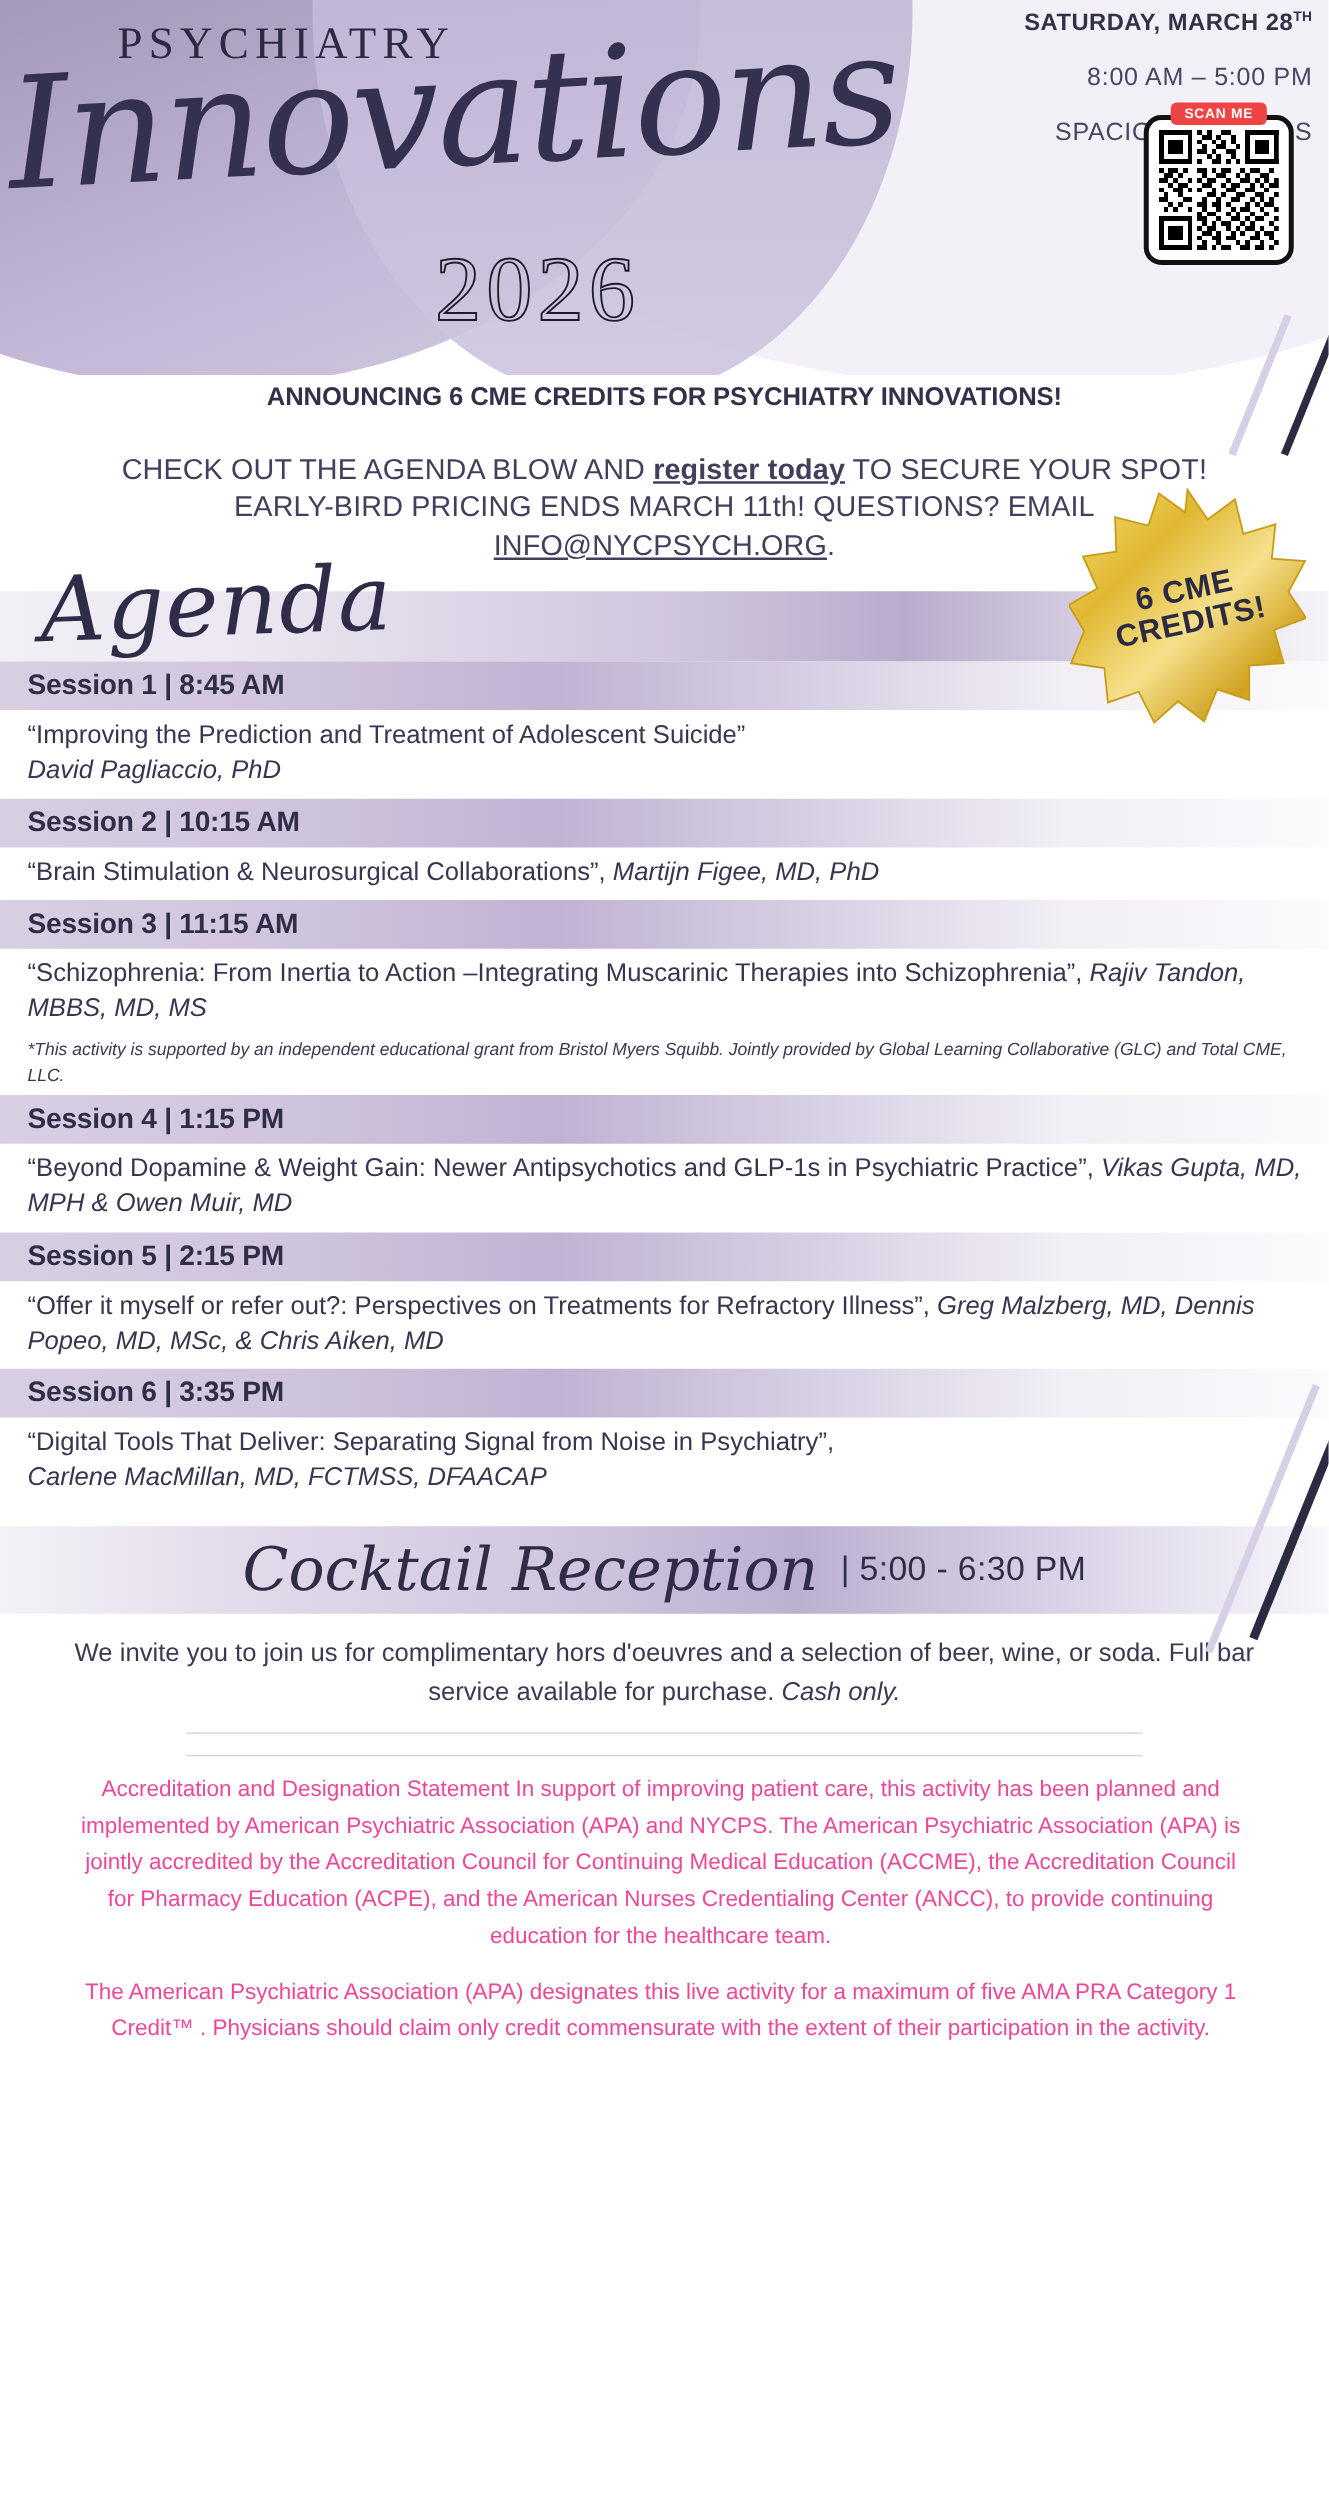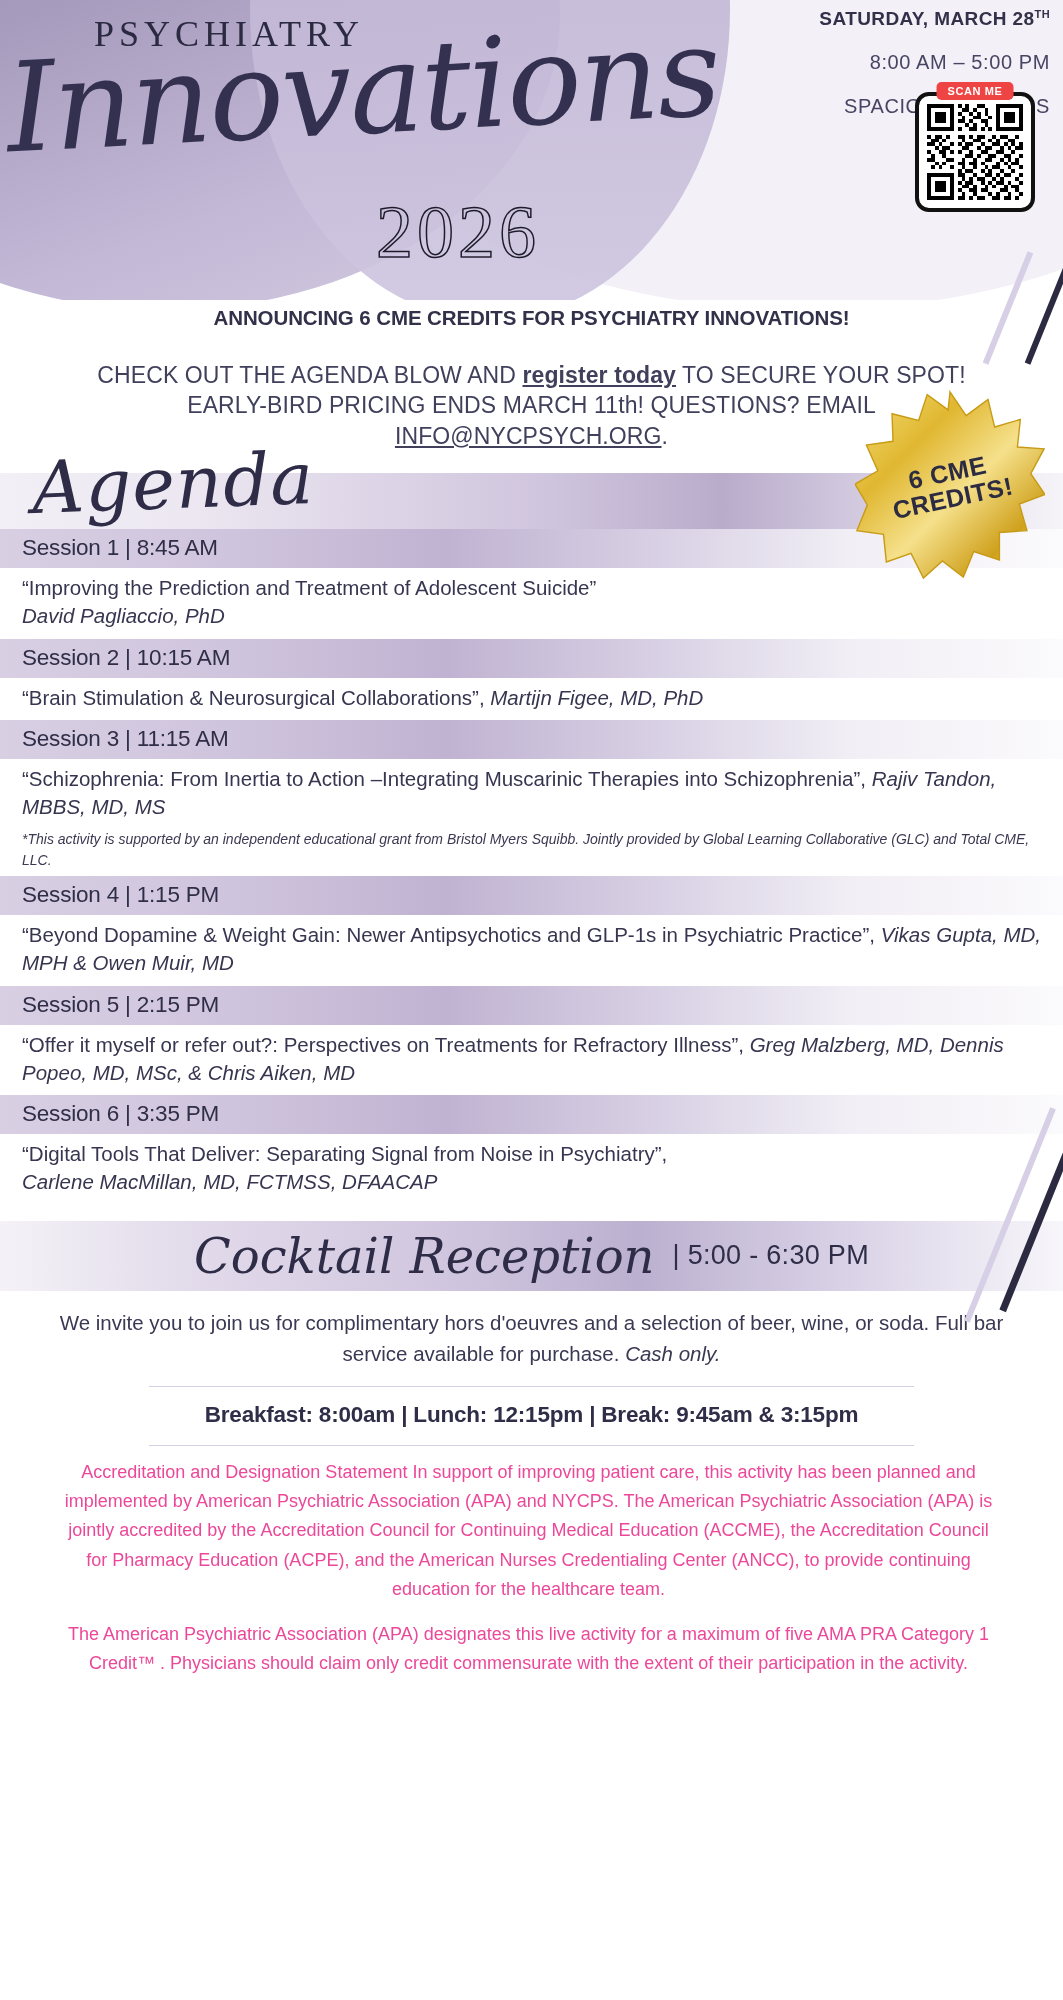--- a/index.html
+++ b/index.html
@@ -68,21 +68,21 @@
     font-size: 124px;
     line-height: 1;
     font-weight: 400;
     color: #33314f;
     z-index: 6;
     letter-spacing: -2px;
     transform: rotate(-3deg);
   }
   .year {
     position: absolute;
-    left: 376px; top: 190px;
+    left: 348px; top: 190px;
     font-family: "Liberation Serif", serif;
     font-size: 74px;
     letter-spacing: 4px;
     color: transparent;
     -webkit-text-stroke: 1.5px #1e1c2b;
     z-index: 6;
   }
 
   .meta {
     position: absolute;
@@ -198,21 +198,21 @@
     pointer-events: none;
   }
   .badge-text .l1 { font-size: 25px; letter-spacing: .5px; }
   .badge-text .l2 { font-size: 25px; letter-spacing: .5px; }
 
   
   .session-head {
     background: linear-gradient(90deg,#d8cfe3 0%,#cfc4dd 22%,#c0b3d2 42%,#d8d0e4 62%,#f1eef5 80%,#fbfafc 100%);
     padding: 6px 0 7px 22px;
     font-size: 22.5px;
-    font-weight: normal;
+    font-weight: bold;
     color: #2f2d47;
     letter-spacing: -0.2px;
   }
   .session-body {
     padding: 6px 22px 8px 22px;
     font-size: 20.5px;
     line-height: 1.38;
     color: #37354f;
   }
   .session-body i { font-style: italic; }
@@ -562,21 +562,20 @@
   <div class="reception-band">
     <span class="reception-script">Cocktail Reception</span>
     <span class="reception-time">| 5:00 - 6:30 PM</span>
   </div>
 
   <div class="reception-copy">
     <span>We invite you to join us for complimentary hors d'oeuvres and a selection of beer, wine, or soda. Full bar service available for purchase. </span><i>Cash only.</i>
   </div>
 
   <div class="rule"></div>
-  <div class="meals">Breakfast: 8:00am | Lunch: 12:15pm | Break: 9:45am &amp; 3:15pm</div>
   <div class="rule rule2"></div>
 
   <div class="accred">
     <p>Accreditation and Designation Statement In support of improving patient care, this activity has been planned and implemented by American Psychiatric Association (APA) and NYCPS. The American Psychiatric Association (APA) is jointly accredited by the Accreditation Council for Continuing Medical Education (ACCME), the Accreditation Council for Pharmacy Education (ACPE), and the American Nurses Credentialing Center (ANCC), to provide continuing education for the healthcare team.</p>
     <p>The American Psychiatric Association (APA) designates this live activity for a maximum of five AMA PRA Category 1 Credit™ . Physicians should claim only credit commensurate with the extent of their participation in the activity.</p>
   </div>
 
 </div>
 
 </body></html>

